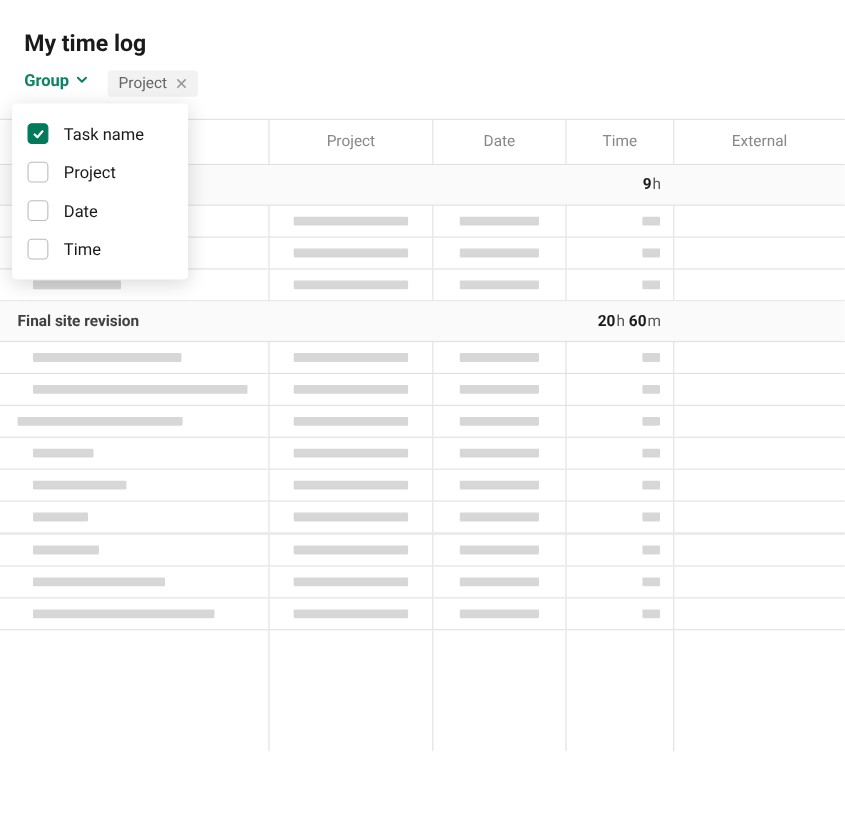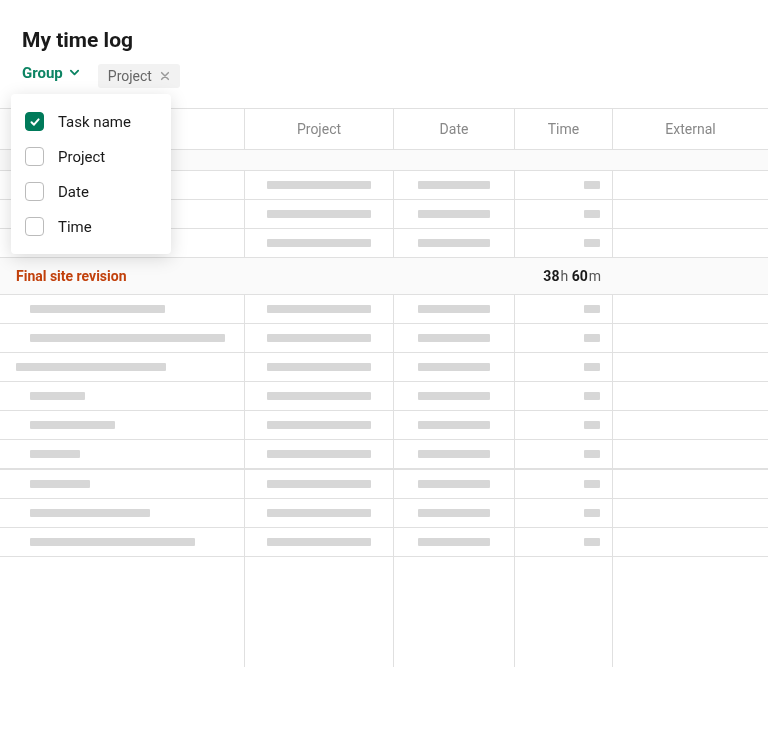--- a/index.html
+++ b/index.html
@@ -104,21 +104,21 @@
     .group-row {
       display: grid;
       grid-template-columns: 515px 98px 155px;
       background: #fafafa;
       border-bottom: 1px solid #e0e0e0;
       font-size: 14px;
     }
     .group-row .gname {
       padding: 10px 16px;
       font-weight: 700;
-      color: #c2410c;
+      color: #404040;
     }
     .group-row .gtime {
       text-align: right;
       padding: 10px 12px 10px 8px;
       font-weight: 400;
       font-size: 14px;
     }
     .group-row .gtime .num { font-weight: 700; }
     .group-row .gtime .unit { font-weight: 400; color: #555; margin-left: 1px;}
     .trow {
@@ -206,20 +206,21 @@
   <div class="thead">
     <div class="th"></div>
     <div class="th">Project</div>
     <div class="th">Date</div>
     <div class="th">Time</div>
     <div class="th">External</div>
   </div>
   <div id="tbody">
       <div class="group-row">
         <div class="gname"></div>
+        <div class="gtime"><span class="num">9</span><span class="unit">h</span></div>
         <div></div>
       </div>
       <div class="trow">
         <div class="td name">
           <div class="skel" style="width: 110px;"></div>
         </div>
         <div class="td project">
           <div class="skel" style="width: 104px;"></div>
         </div>
         <div class="td date">
@@ -255,21 +256,21 @@
         <div class="td date">
           <div class="skel" style="width: 72px;"></div>
         </div>
         <div class="td time">
           <div class="skel" style="width: 16px;"></div>
         </div>
         <div class="td"></div>
       </div>
       <div class="group-row">
         <div class="gname">Final site revision</div>
-        <div class="gtime"><span class="num">38</span><span class="unit">h</span> <span class="num">60</span><span class="unit">m</span></div>
+        <div class="gtime"><span class="num">20</span><span class="unit">h</span> <span class="num">60</span><span class="unit">m</span></div>
         <div></div>
       </div>
       <div class="trow">
         <div class="td name">
           <div class="skel" style="width: 135px;"></div>
         </div>
         <div class="td project">
           <div class="skel" style="width: 104px;"></div>
         </div>
         <div class="td date">

